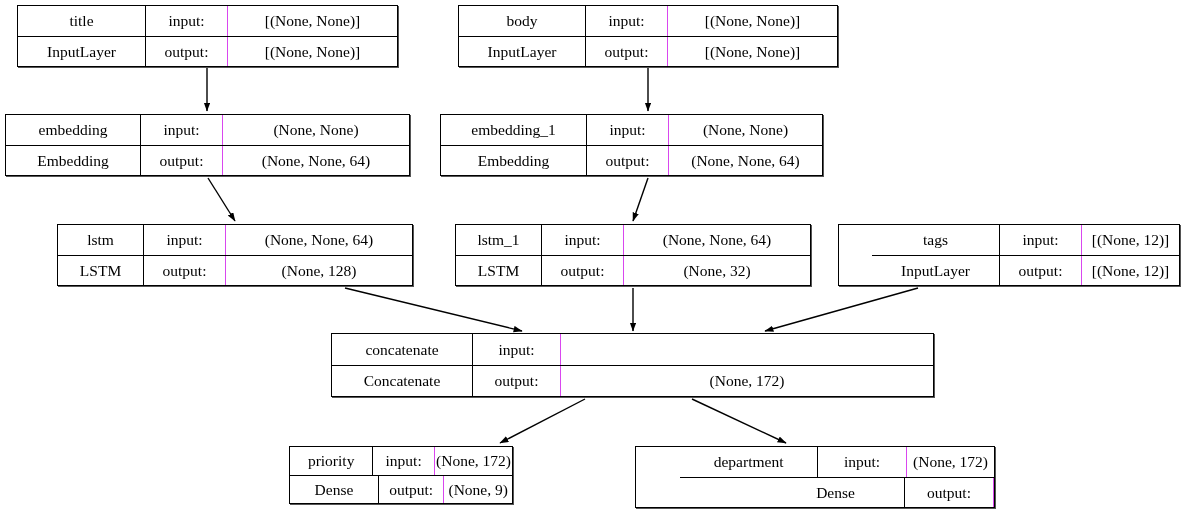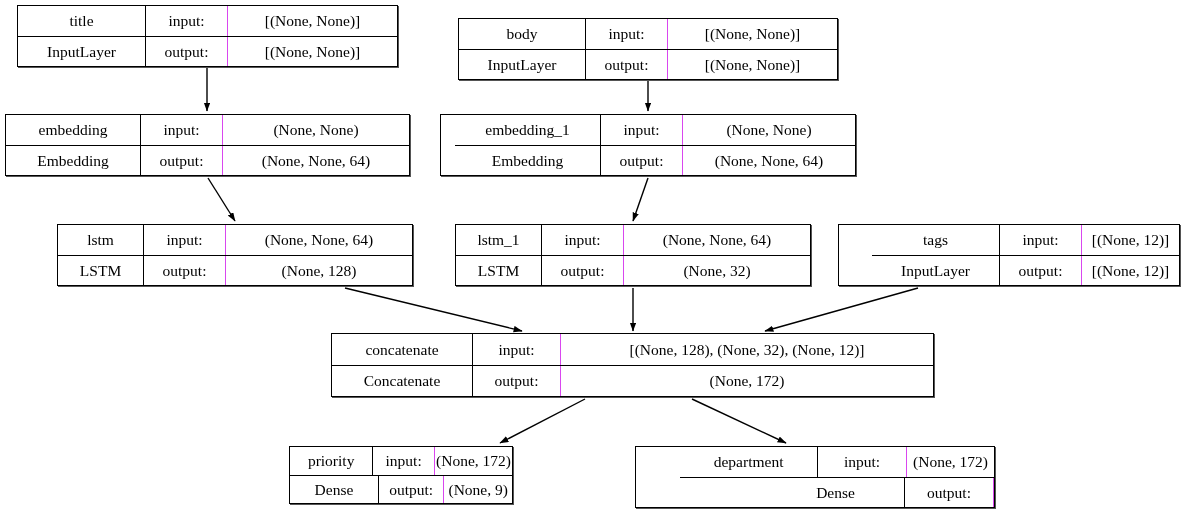--- a/index.html
+++ b/index.html
@@ -93,21 +93,21 @@
       <div class="cell c-io" style="width:82px">input:</div>
       <div class="cell c-shape">[(None, None)]</div>
     </div>
     <div class="row bot">
       <div class="cell c-name" style="width:128px">InputLayer</div>
       <div class="cell c-io" style="width:82px">output:</div>
       <div class="cell c-shape">[(None, None)]</div>
     </div>
   </div>
 
-  <div class="node" style="left:458px; top:5px; width:380px; height:62px;margin-top:13px;">
+  <div class="node" style="left:458px; top:5px; width:380px; height:62px;">
     <div class="row top">
       <div class="cell c-name" style="width:127px">body</div>
       <div class="cell c-io" style="width:82px">input:</div>
       <div class="cell c-shape">[(None, None)]</div>
     </div>
     <div class="row bot">
       <div class="cell c-name" style="width:127px">InputLayer</div>
       <div class="cell c-io" style="width:82px">output:</div>
       <div class="cell c-shape">[(None, None)]</div>
     </div>
@@ -119,21 +119,21 @@
       <div class="cell c-io" style="width:82px">input:</div>
       <div class="cell c-shape">(None, None)</div>
     </div>
     <div class="row bot">
       <div class="cell c-name" style="width:135px">Embedding</div>
       <div class="cell c-io" style="width:82px">output:</div>
       <div class="cell c-shape">(None, None, 64)</div>
     </div>
   </div>
 
-  <div class="node" style="left:440px; top:114px; width:416px; height:62px;padding-left:14px;">
+  <div class="node" style="left:440px; top:114px; width:383px; height:62px;">
     <div class="row top">
       <div class="cell c-name" style="width:146px">embedding_1</div>
       <div class="cell c-io" style="width:82px">input:</div>
       <div class="cell c-shape">(None, None)</div>
     </div>
     <div class="row bot">
       <div class="cell c-name" style="width:146px">Embedding</div>
       <div class="cell c-io" style="width:82px">output:</div>
       <div class="cell c-shape">(None, None, 64)</div>
     </div>
@@ -175,21 +175,20 @@
       <div class="cell c-name" style="width:128px">InputLayer</div>
       <div class="cell c-io" style="width:82px">output:</div>
       <div class="cell c-shape">[(None, 12)]</div>
     </div>
   </div>
 
   <div class="node" style="left:331px; top:333px; width:603px; height:64px;">
     <div class="row top">
       <div class="cell c-name" style="width:141px">concatenate</div>
       <div class="cell c-io" style="width:88px">input:</div>
-      <div class="cell c-shape">[(None, 128), (None, 32), (None, 12)]</div>
     </div>
     <div class="row bot">
       <div class="cell c-name" style="width:141px">Concatenate</div>
       <div class="cell c-io" style="width:88px">output:</div>
       <div class="cell c-shape">(None, 172)</div>
     </div>
   </div>
 
   <div class="node" style="left:289px; top:446px; width:224px; height:58px;">
     <div class="row top">

